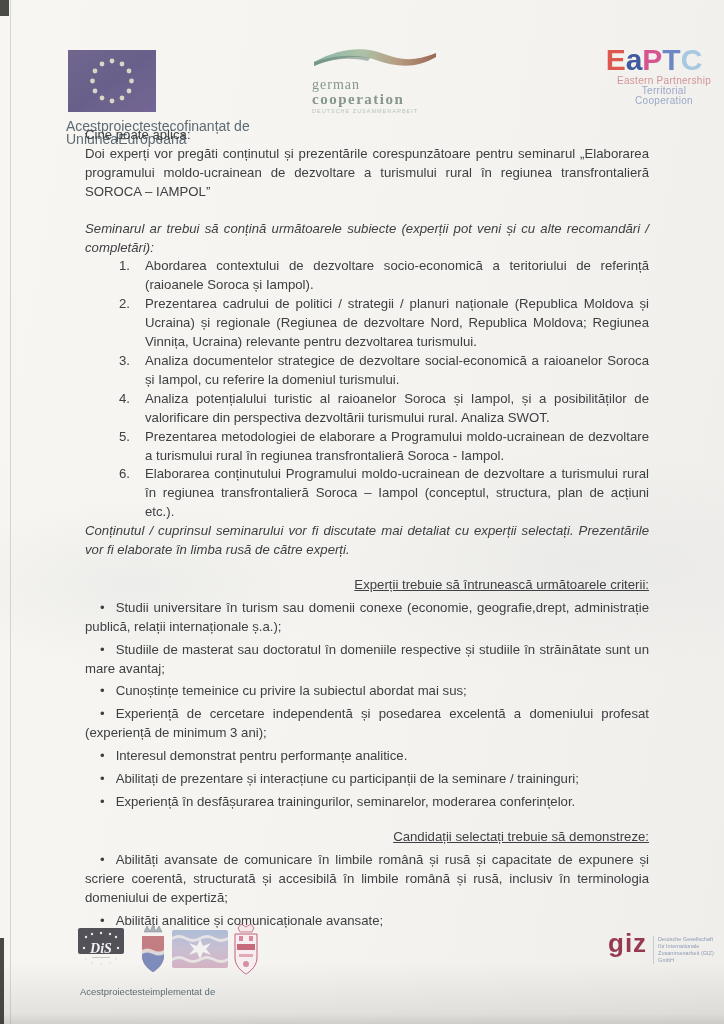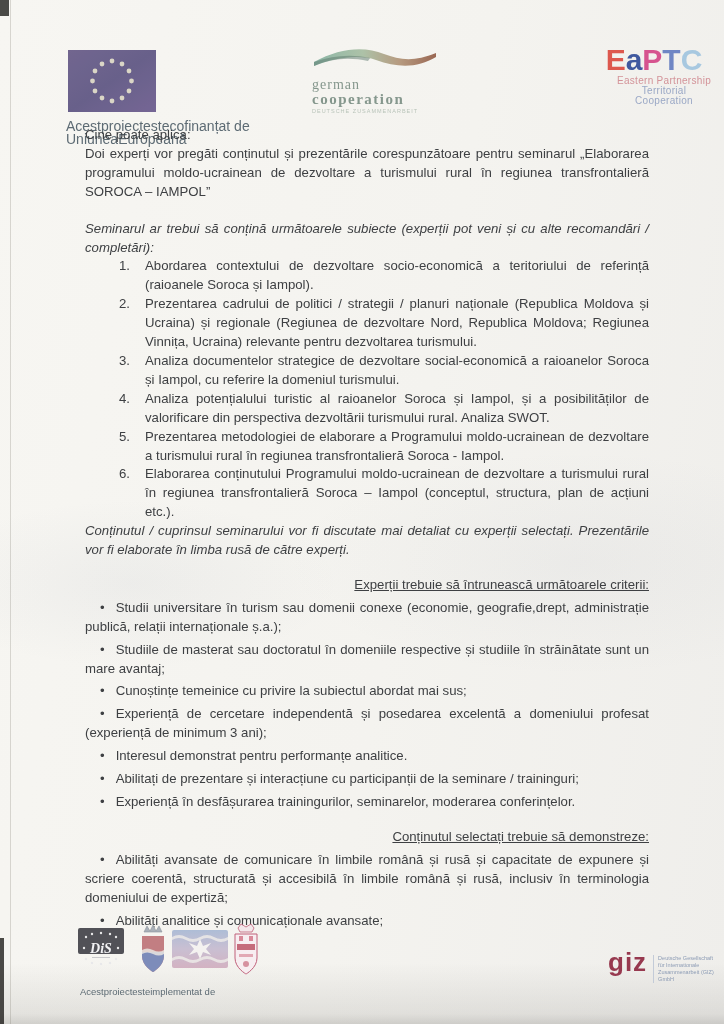--- a/index.html
+++ b/index.html
@@ -40,21 +40,21 @@
   .num{display:inline-block; width:26px; text-indent:0;}
   .bullet{margin:1px 0 4px 0;}
   .bullet::before{content:"•"; padding-left:15px; padding-right:11px;}
 
   
   .dis{position:absolute; left:78px; top:928px; width:46px; height:26px; background:#515157; border-radius:2px;}
   .soroca{position:absolute; left:138px; top:924px;}
   .vin-flag{position:absolute; left:172px; top:930px;}
   .yampil{position:absolute; left:230px; top:922px;}
   .foot-caption{position:absolute; left:80px; top:986px; font-size:9.5px; color:#5d6b74;}
-  .giz{position:absolute; left:608px; top:930px; display:flex; align-items:flex-start;margin-top:19px;}
+  .giz{position:absolute; left:608px; top:930px; display:flex; align-items:flex-start;}
   .giz-name{font-size:26px; font-weight:bold; color:#97394f; line-height:26px; letter-spacing:1px; filter:blur(.3px);}
   .giz-tag{font-size:5.5px; line-height:7px; color:#8d9cb5; margin:6px 0 0 6px; border-left:1px solid #c3cbd8; padding-left:4px;}
 </style>
 </head>
 <body>
 
 <div class="page">
 
   <div class="corner-mark"></div>
   <div class="edge-line"></div>
@@ -173,21 +173,21 @@
 
         <div class="bullet">Experiență de cercetare independentă și posedarea excelentă a domeniului profesat (experiență de minimum 3 ani);</div>
 
         <div class="bullet">Interesul demonstrat pentru performanțe analitice.</div>
 
         <div class="bullet">Abilitați de prezentare și interacțiune cu participanții de la seminare / traininguri;</div>
 
         <div class="bullet">Experiență în desfășurarea trainingurilor, seminarelor, moderarea conferințelor.</div>
       </div>
 
-    <div class="heading">Conținutul selectați trebuie să demonstreze:</div>
+    <div class="heading">Candidații selectați trebuie să demonstreze:</div>
     <div>
 
         <div class="bullet">Abilități avansate de comunicare în limbile română și rusă și capacitate de expunere și scriere coerentă, structurată și accesibilă în limbile română și rusă, inclusiv în terminologia domeniului de expertiză;</div>
 
         <div class="bullet">Abilități analitice și comunicaționale avansate;</div>
       </div>
   </div>
 
   <div class="dis">
     <svg width="46" height="42" viewBox="0 0 46 42">

